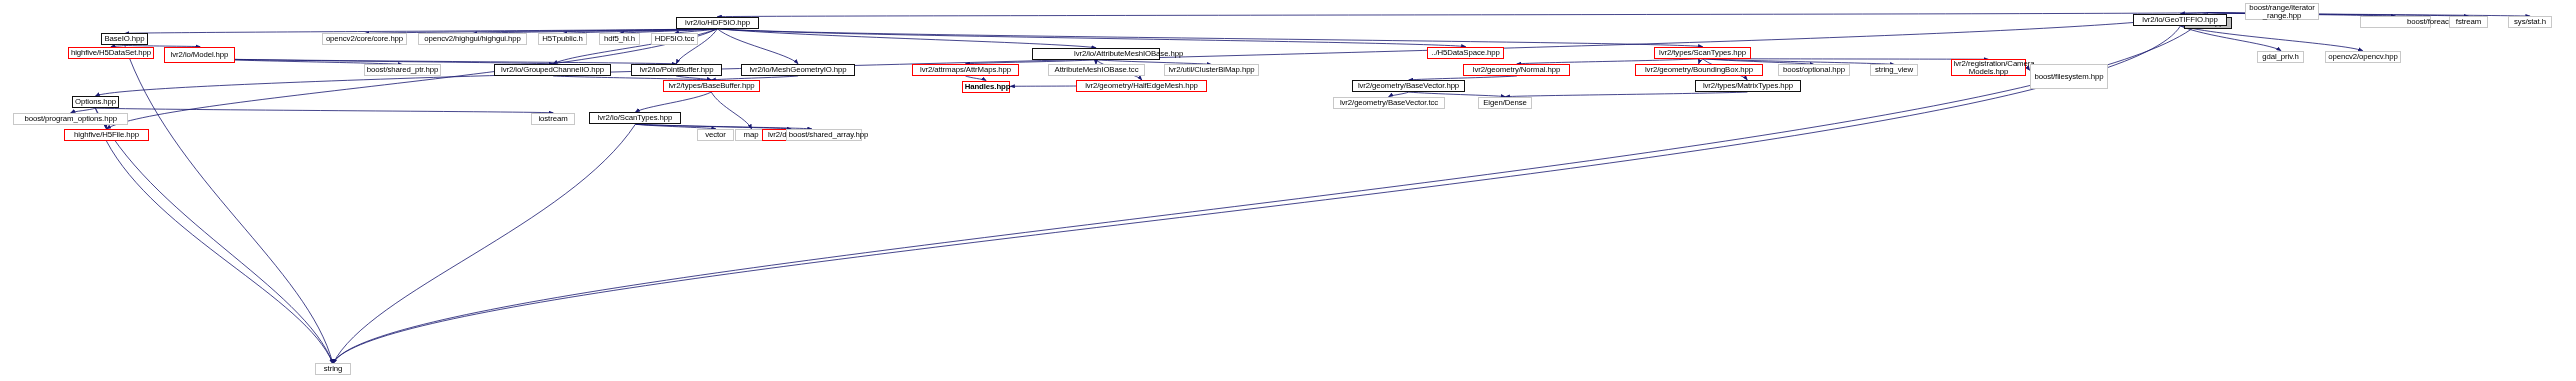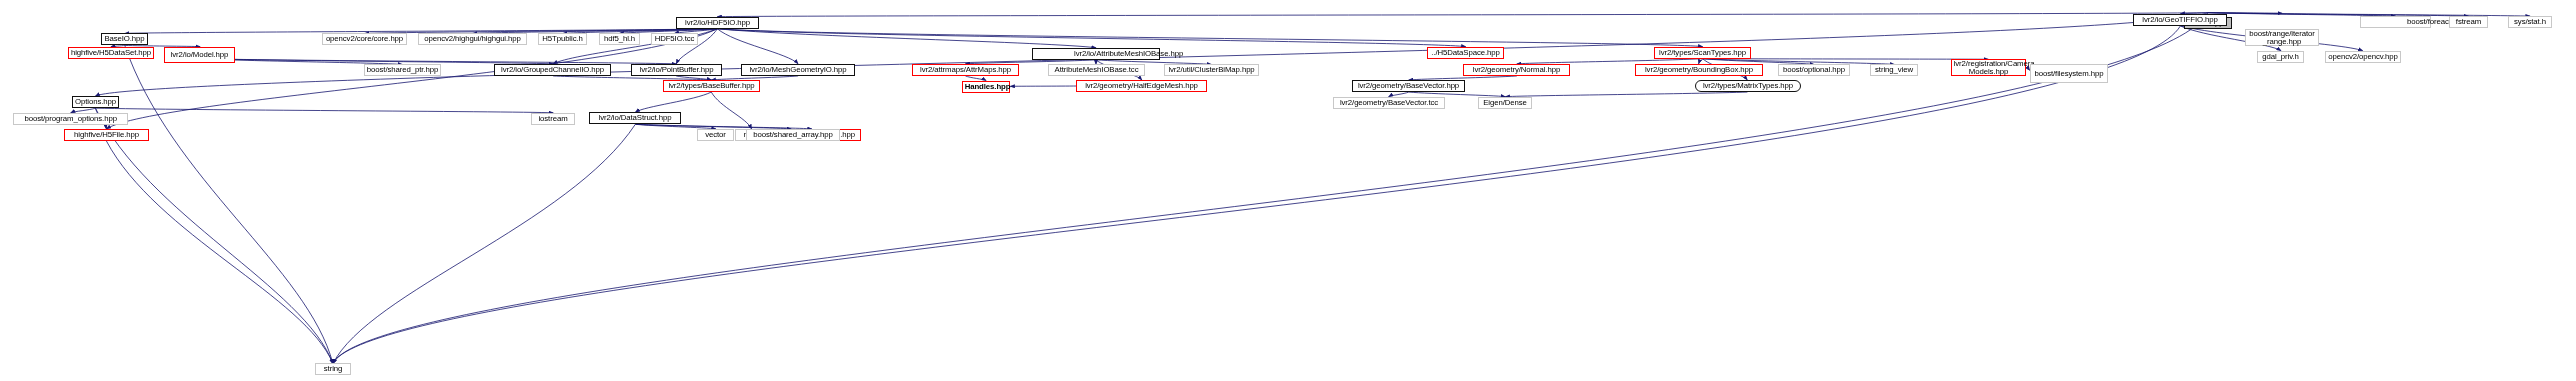--- a/index.html
+++ b/index.html
@@ -105,21 +105,21 @@
         <path d="M166,188 C316,191.36 879.5,193.6 962,196" marker-end="url(#arw)"></path>
         <path d="M166,188 C170.18,203.12 182.701,213.2 185,224" marker-end="url(#arw)"></path>
         <path d="M185,245 C271.68,407.53999999999996 531.326,515.9 579,632" marker-end="url(#arw)"></path>
         <path d="M3523,118 C3524.54,119.68 3529.153,120.8 3530,122" marker-end="url(#arw)"></path>
         <path d="M1872,149.5 C1846.7,149.71 1770.915,149.85 1757,150" marker-end="url(#arw)"></path>
       </g>
   </svg>
   <div id="node-layer">
       <div class="node root" style="left: 2184px; top: 17px; width: 48px; height: 11.5px;"><span class="lbl">Main.cpp</span></div>
       <div class="node hdr" style="left: 2133px; top: 14px; width: 94px; height: 12px;"><span class="lbl">lvr2/io/GeoTIFFIO.hpp</span></div>
-      <div class="node plain" style="left: 2245px; top: 29px; width: 74px; height: 17px;"><span class="lbl">boost/range/iterator
+      <div class="node plain" style="left: 2245px; top: 3px; width: 74px; height: 17px;"><span class="lbl">boost/range/iterator
 _range.hpp</span></div>
       <div class="node plain" style="left: 2360px; top: 16px; width: 71px; height: 11.5px; padding-left: 46px;"><span class="lbl">boost/foreach.hpp</span></div>
       <div class="node plain" style="left: 2449px; top: 16px; width: 39px; height: 11.5px;"><span class="lbl">fstream</span></div>
       <div class="node plain" style="left: 2508px; top: 16px; width: 44px; height: 11.5px;"><span class="lbl">sys/stat.h</span></div>
       <div class="node plain" style="left: 2257px; top: 51px; width: 47px; height: 11.5px;"><span class="lbl">gdal_priv.h</span></div>
       <div class="node plain" style="left: 2325px; top: 51px; width: 76px; height: 11.5px;"><span class="lbl">opencv2/opencv.hpp</span></div>
       <div class="node hdr" style="left: 676px; top: 16.7px; width: 83px; height: 12px;"><span class="lbl">lvr2/io/HDF5IO.hpp</span></div>
       <div class="node hdr" style="left: 101px; top: 33px; width: 47px; height: 12px;"><span class="lbl">BaseIO.hpp</span></div>
       <div class="node plain" style="left: 322px; top: 33px; width: 85px; height: 11.5px;"><span class="lbl">opencv2/core/core.hpp</span></div>
       <div class="node plain" style="left: 418px; top: 33px; width: 109px; height: 11.5px;"><span class="lbl">opencv2/highgui/highgui.hpp</span></div>
@@ -137,33 +137,33 @@
       <div class="node hdr" style="left: 741px; top: 64px; width: 114px; height: 12px;"><span class="lbl">lvr2/io/MeshGeometryIO.hpp</span></div>
       <div class="node red" style="left: 912px; top: 64px; width: 107px; height: 12px;"><span class="lbl">lvr2/attrmaps/AttrMaps.hpp</span></div>
       <div class="node plain" style="left: 1048px; top: 64px; width: 97px; height: 11.5px;"><span class="lbl">AttributeMeshIOBase.tcc</span></div>
       <div class="node plain" style="left: 1164px; top: 64px; width: 95px; height: 11.5px;"><span class="lbl">lvr2/util/ClusterBiMap.hpp</span></div>
       <div class="node red" style="left: 1463px; top: 64px; width: 107px; height: 12px;"><span class="lbl">lvr2/geometry/Normal.hpp</span></div>
       <div class="node red" style="left: 1635px; top: 64px; width: 128px; height: 12px;"><span class="lbl">lvr2/geometry/BoundingBox.hpp</span></div>
       <div class="node plain" style="left: 1778px; top: 64px; width: 72px; height: 11.5px;"><span class="lbl">boost/optional.hpp</span></div>
       <div class="node plain" style="left: 1870px; top: 64px; width: 48px; height: 11.5px;"><span class="lbl">string_view</span></div>
       <div class="node red" style="left: 1951px; top: 59px; width: 75px; height: 17px; text-align: center;"><span class="lbl">lvr2/registration/Camera
 Models.hpp</span></div>
-      <div class="node plain" style="left: 2030px; top: 64px; width: 78px; height: 19px;"><span class="lbl">boost/filesystem.hpp</span></div>
+      <div class="node plain" style="left: 2030px; top: 64px; width: 78px; height: 25px;"><span class="lbl">boost/filesystem.hpp</span></div>
       <div class="node red" style="left: 663px; top: 80px; width: 97px; height: 12px;"><span class="lbl">lvr2/types/BaseBuffer.hpp</span></div>
       <div class="node red" style="left: 962px; top: 81px; width: 48px; height: 11.5px; font-weight: bold;"><span class="lbl">Handles.hpp</span></div>
       <div class="node red" style="left: 1076px; top: 80px; width: 131px; height: 12px;"><span class="lbl">lvr2/geometry/HalfEdgeMesh.hpp</span></div>
       <div class="node hdr" style="left: 1352px; top: 80px; width: 113px; height: 12px;"><span class="lbl">lvr2/geometry/BaseVector.hpp</span></div>
-      <div class="node hdr" style="left: 1695px; top: 80px; width: 106px; height: 12px; border-radius: 6px;"><span class="lbl">lvr2/types/MatrixTypes.hpp</span></div>
+      <div class="node hdr" style="left: 1695px; top: 80px; width: 106px; height: 12px;"><span class="lbl">lvr2/types/MatrixTypes.hpp</span></div>
       <div class="node hdr" style="left: 72px; top: 96px; width: 47px; height: 12px;"><span class="lbl">Options.hpp</span></div>
       <div class="node plain" style="left: 1333px; top: 97px; width: 112px; height: 11.5px;"><span class="lbl">lvr2/geometry/BaseVector.tcc</span></div>
       <div class="node plain" style="left: 1478px; top: 97px; width: 54px; height: 11.5px;"><span class="lbl">Eigen/Dense</span></div>
       <div class="node plain" style="left: 13.2px; top: 113px; width: 115px; height: 11.5px;"><span class="lbl">boost/program_options.hpp</span></div>
       <div class="node plain" style="left: 531px; top: 113px; width: 44px; height: 11.5px;"><span class="lbl">iostream</span></div>
-      <div class="node hdr" style="left: 589px; top: 112px; width: 92px; height: 12px;"><span class="lbl">lvr2/io/DataStruct.hpp</span></div>
+      <div class="node hdr" style="left: 589px; top: 112px; width: 92px; height: 12px;"><span class="lbl">lvr2/io/ScanTypes.hpp</span></div>
       <div class="node red" style="left: 64px; top: 129px; width: 85px; height: 12px;"><span class="lbl">highfive/H5File.hpp</span></div>
       <div class="node plain" style="left: 735px; top: 129px; width: 32px; height: 11.5px;"><span class="lbl">map</span></div>
       <div class="node red" style="left: 762px; top: 129px; width: 99px; height: 12px;"><span class="lbl">lvr2/display/GlTexture.hpp</span></div>
       <div class="node plain" style="left: 697px; top: 129px; width: 37px; height: 11.5px;"><span class="lbl">vector</span></div>
-      <div class="node plain" style="left: 746px; top: 129px; width: 94px; height: 11.5px; justify-content: center;"><span class="lbl">boost/shared_array.hpp</span></div>
+      <div class="node plain" style="left: 786px; top: 129px; width: 76px; height: 11.5px; justify-content: center;"><span class="lbl">boost/shared_array.hpp</span></div>
       <div class="node plain" style="left: 315px; top: 363px; width: 36px; height: 11.5px;"><span class="lbl">string</span></div>
     </div>
 </div>
 
 
 </body></html>

